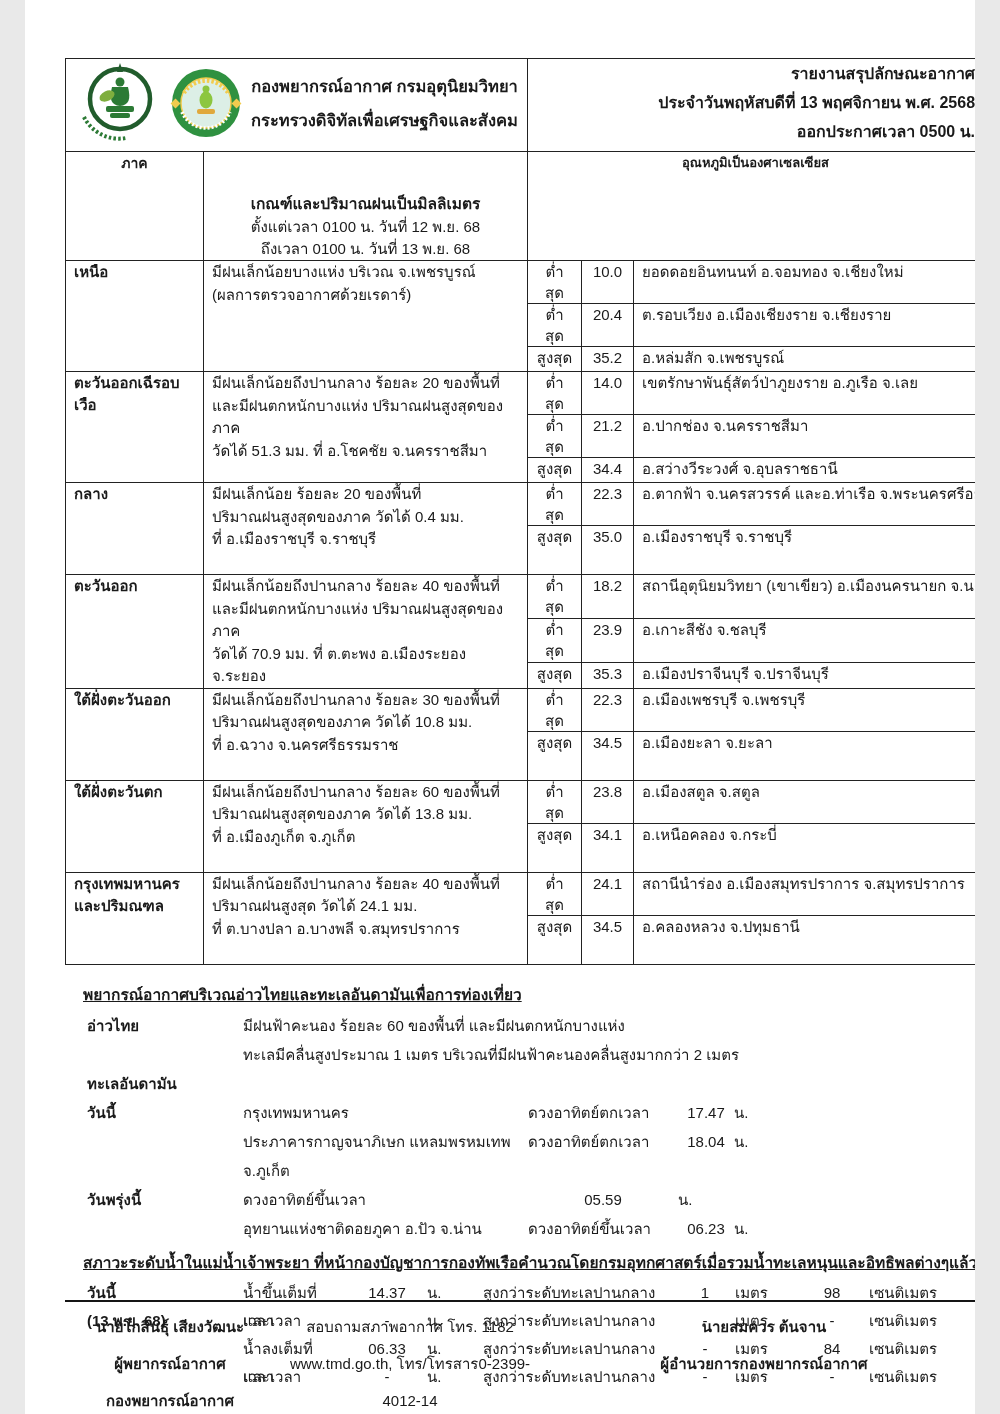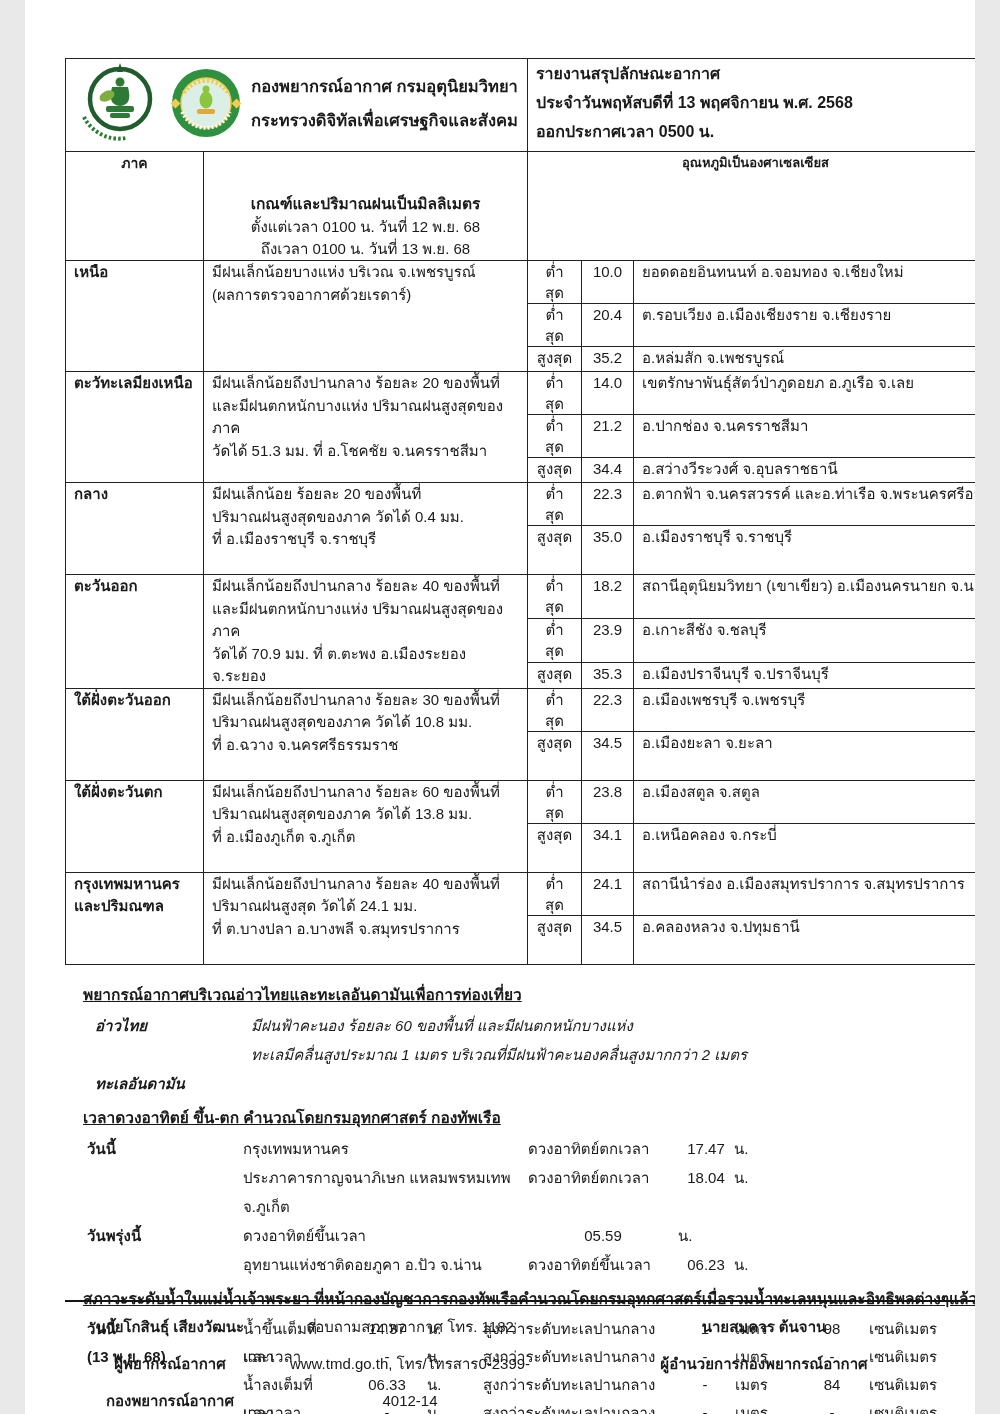--- a/index.html
+++ b/index.html
@@ -6,39 +6,39 @@
   .page{position:relative;width:950px;height:1414px;margin:0 auto;background:#ffffff;
         color:#1a1a1a;font-family:"Liberation Sans","DejaVu Sans",sans-serif;font-size:15px;overflow:hidden;}
   .content{position:absolute;left:40px;top:58px;width:918px;}
 
   
   table.main{border-collapse:collapse;width:918px;table-layout:fixed;}
   table.main td{border:1px solid #222;vertical-align:top;padding:0 8px;overflow:hidden;}
   .cell-org{height:92px;vertical-align:middle;}
   .org-wrap{display:flex;align-items:center;gap:8px;}
   .org-name{flex:1;text-align:center;font-weight:bold;font-size:16.5px;line-height:34px;white-space:pre-line;}
-  .cell-title{vertical-align:middle;text-align:left;font-weight:bold;font-size:16px;line-height:29px;white-space:pre-line;}
+  .cell-title{vertical-align:middle;text-align:right;font-weight:bold;font-size:16px;line-height:29px;white-space:pre-line;}
   .r-head2 td{height:74px;}
   .cell-region-h{vertical-align:middle;text-align:center;font-weight:bold;font-size:14px;}
   .cell-rain-h{vertical-align:middle;text-align:center;}
   .cell-rain-h .t1{font-weight:bold;font-size:15.5px;line-height:24px;margin-top:40px;}
   .cell-rain-h .t2{line-height:22px;white-space:pre-line;}
   .cell-temp-h{vertical-align:middle;text-align:center;font-weight:bold;font-size:13px;}
   .region-name{font-weight:bold;line-height:22px;padding-top:3px;white-space:pre-line;}
   .rain-cell{line-height:22.5px;padding-top:2px;white-space:pre-line;}
   .tl{ text-align:center;line-height:21px;padding:2px 1px 0 1px;}
   .tv{ text-align:center;line-height:21px;padding:2px 1px 0 1px;}
   .loc{line-height:21px;padding:2px 6px 0 9px;white-space:nowrap;}
   tr.t24>td.sub{height:24px;margin-top:35px;}
   tr.t48>td.sub{height:48px;}
 
   
   .sec-head{margin:18px 0 4px 18px;font-weight:bold;text-decoration:underline;font-size:15.5px;line-height:24px;}
   .sec-head.tight{margin-top:8px;}
-  .marine-item{display:grid;grid-template-columns:156px auto;margin-left:30px;font-style:italic;}
+  .marine-item{display:grid;grid-template-columns:156px auto;margin-left:22px;}
   .marine-name{font-weight:bold;line-height:29px;}
   .marine-lines{line-height:29px;white-space:pre-line;}
   .sun-row{display:grid;grid-template-columns:156px 285px 150px 56px auto;margin-left:22px;line-height:29px;}
   .sun-day{font-weight:bold;}
   .sun-time{text-align:center;}
   .water{display:grid;grid-template-columns:156px auto;margin-left:22px;margin-top:2px;}
   .water-day div{line-height:28px;font-weight:bold;}
   .water-row{display:grid;grid-template-columns:104px 48px 40px 192px 28px 60px 42px auto;line-height:28px;height:28px;gap:16px;}
   .wc{text-align:center;}
 
@@ -124,27 +124,27 @@
         <td class="sub tv">20.4</td>
         <td class="sub loc">ต.รอบเวียง อ.เมืองเชียงราย จ.เชียงราย</td>
       </tr>
       <tr class="t24">
         <td class="sub tl">สูงสุด</td>
         <td class="sub tv">35.2</td>
         <td class="sub loc">อ.หล่มสัก จ.เพชรบูรณ์</td>
       </tr>
 
       <tr class="t24">
-        <td class="region-name" rowspan="3">ตะวัทะเลมียงเหนือ</td>
+        <td class="region-name" rowspan="3">ตะวันออกเฉีรอบเวือ</td>
         <td class="rain-cell" rowspan="3">มีฝนเล็กน้อยถึงปานกลาง ร้อยละ 20 ของพื้นที่
 และมีฝนตกหนักบางแห่ง ปริมาณฝนสูงสุดของภาค
 วัดได้ 51.3 มม. ที่ อ.โชคชัย จ.นครราชสีมา</td>
         <td class="sub tl">ต่ำสุด</td>
         <td class="sub tv">14.0</td>
-        <td class="sub loc">เขตรักษาพันธุ์สัตว์ป่าภูดอยภ อ.ภูเรือ จ.เลย</td>
+        <td class="sub loc">เขตรักษาพันธุ์สัตว์ป่าภูยงราย อ.ภูเรือ จ.เลย</td>
       </tr>
       <tr class="t24">
         <td class="sub tl">ต่ำสุด</td>
         <td class="sub tv">21.2</td>
         <td class="sub loc">อ.ปากช่อง จ.นครราชสีมา</td>
       </tr>
       <tr class="t24">
         <td class="sub tl">สูงสุด</td>
         <td class="sub tv">34.4</td>
         <td class="sub loc">อ.สว่างวีระวงศ์ จ.อุบลราชธานี</td>
@@ -239,21 +239,20 @@
         <div class="marine-name">อ่าวไทย</div>
         <div class="marine-lines">มีฝนฟ้าคะนอง ร้อยละ 60 ของพื้นที่ และมีฝนตกหนักบางแห่ง
 ทะเลมีคลื่นสูงประมาณ 1 เมตร บริเวณที่มีฝนฟ้าคะนองคลื่นสูงมากกว่า 2 เมตร</div>
       </div>
       <div class="marine-item">
         <div class="marine-name">ทะเลอันดามัน</div>
       </div>
     </div>
 
     <div>
-      <div class="sec-head tight">เวลาดวงอาทิตย์ ขึ้น-ตก คำนวณโดยกรมอุทกศาสตร์ กองทัพเรือ</div>
       <div class="sun-row">
         <div class="sun-day">วันนี้</div>
         <div>กรุงเทพมหานคร</div>
         <div>ดวงอาทิตย์ตกเวลา</div>
         <div class="sun-time">17.47</div>
         <div>น.</div>
       </div>
       <div class="sun-row">
         <div class="sun-day"></div>
         <div>ประภาคารกาญจนาภิเษก แหลมพรหมเทพ จ.ภูเก็ต</div>

